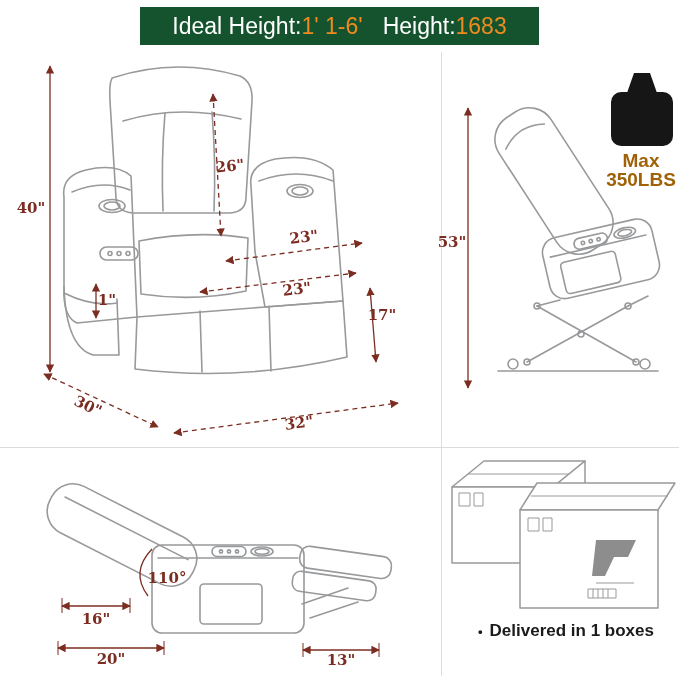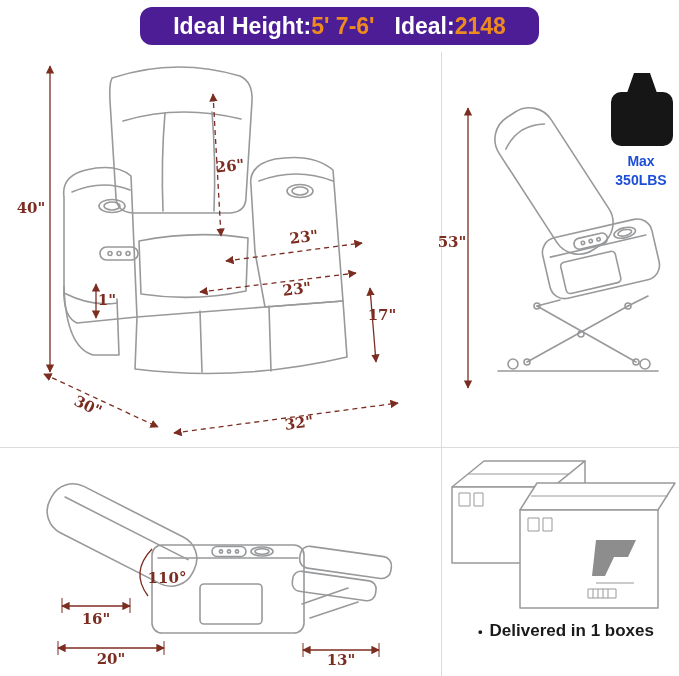--- a/index.html
+++ b/index.html
@@ -1,29 +1,29 @@
 <!DOCTYPE html>
 <html><head>
 <meta charset="utf-8">
 <style>
   *{margin:0;padding:0;box-sizing:border-box}
   html,body{background:#ffffff}
   .page{position:relative;width:679px;height:676px;background:#ffffff;overflow:hidden;
         font-family:"Liberation Sans",sans-serif}
   .art{position:absolute;left:0;top:0}
-  .header{position:absolute;left:140px;top:7px;width:399px;height:38px;background:#4c1d95;
-          border-radius:12px;display:flex;align-items:center;justify-content:center;
-          font-weight:bold;font-size:23px;color:#ffffff;white-space:nowrap;
+  .header{position:absolute;left:140px;top:7px;width:399px;height:38px;background:#14532d;
+          border-radius:0;display:flex;align-items:center;justify-content:center;
+          font-weight:normal;font-size:23px;color:#ffffff;white-space:nowrap;
           font-family:"Liberation Sans",sans-serif}
   .h-orange{color:#ef8b1e}
   .h-gap{display:inline-block;width:20px}
   .dim-label{position:absolute;color:#7c2d21;font-family:"DejaVu Serif",serif;font-weight:bold;
              font-size:15px;white-space:nowrap;transform:translate(-50%,-50%)}
-  .cap-label{position:absolute;color:#1d4ed8;font-family:"Liberation Sans",sans-serif;
-             font-weight:bold;font-size:14px;white-space:nowrap;transform:translate(-50%,-50%)}
+  .cap-label{position:absolute;color:#a16207;font-family:"Liberation Sans",sans-serif;
+             font-weight:bold;font-size:19px;white-space:nowrap;transform:translate(-50%,-50%)}
   .delivery{position:absolute;left:478px;top:621px;display:flex;align-items:center;gap:7px;
             font-size:17px;font-weight:700;color:#1a1a1a}
   .bullet{font-size:13px;line-height:1}
 </style>
 </head>
 <body>
 
 <div class="page">
 
   <svg class="art" width="679" height="676" viewBox="0 0 679 676">
@@ -203,24 +203,24 @@
         <line x1="593" y1="589" x2="593" y2="598" stroke-width="1"></line>
         <line x1="598" y1="589" x2="598" y2="598" stroke-width="1"></line>
         <line x1="603" y1="589" x2="603" y2="598" stroke-width="1"></line>
         <line x1="608" y1="589" x2="608" y2="598" stroke-width="1"></line>
       </g>
     </g>
   </svg>
 
   <div class="header">
     <span>Ideal Height:</span>
-    <span class="h-orange">5' 7-6'</span>
+    <span class="h-orange">1' 1-6'</span>
     <span class="h-gap"></span>
-    <span>Ideal:</span>
-    <span class="h-orange">2148</span>
+    <span>Height:</span>
+    <span class="h-orange">1683</span>
   </div>
 
   <span class="dim-label" style="left:31px;top:208px">40"</span>
   <span class="dim-label" style="left:230px;top:166px;transform:translate(-50%,-50%) rotate(-6deg)">26"</span>
   <span class="dim-label" style="left:304px;top:237px;transform:translate(-50%,-50%) rotate(-7deg)">23"</span>
   <span class="dim-label" style="left:297px;top:289px;transform:translate(-50%,-50%) rotate(-7deg)">23"</span>
   <span class="dim-label" style="left:382px;top:315px">17"</span>
   <span class="dim-label" style="left:107px;top:300px">1"</span>
   <span class="dim-label" style="left:88px;top:406px;transform:translate(-50%,-50%) rotate(25deg)">30"</span>
   <span class="dim-label" style="left:299px;top:423px;transform:translate(-50%,-50%) rotate(-8deg)">32"</span>

